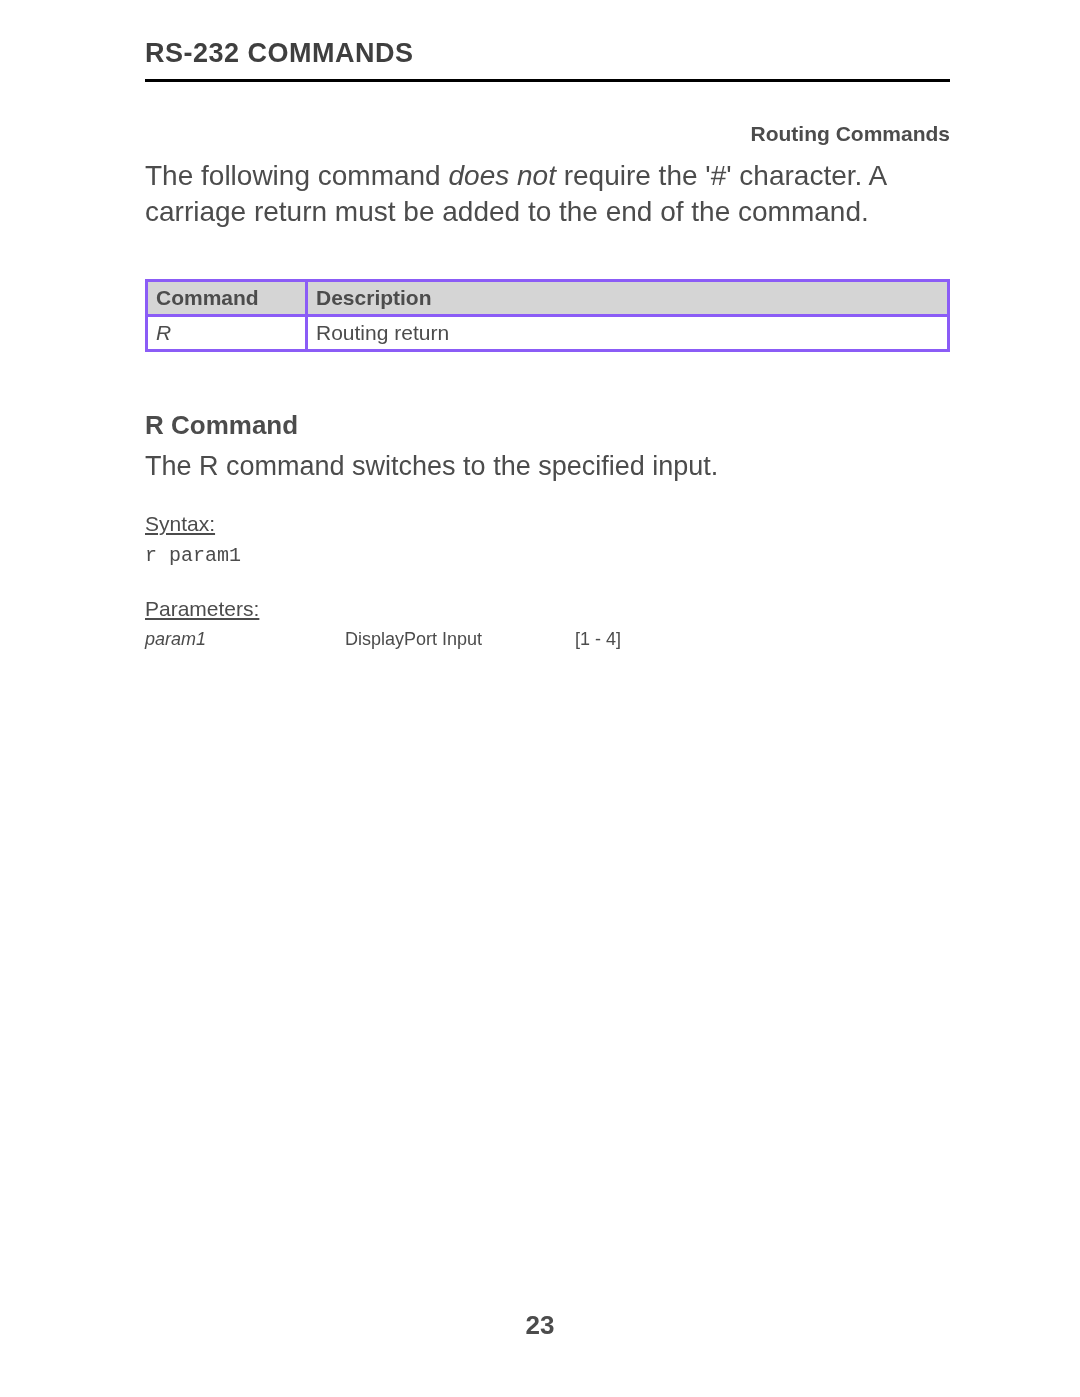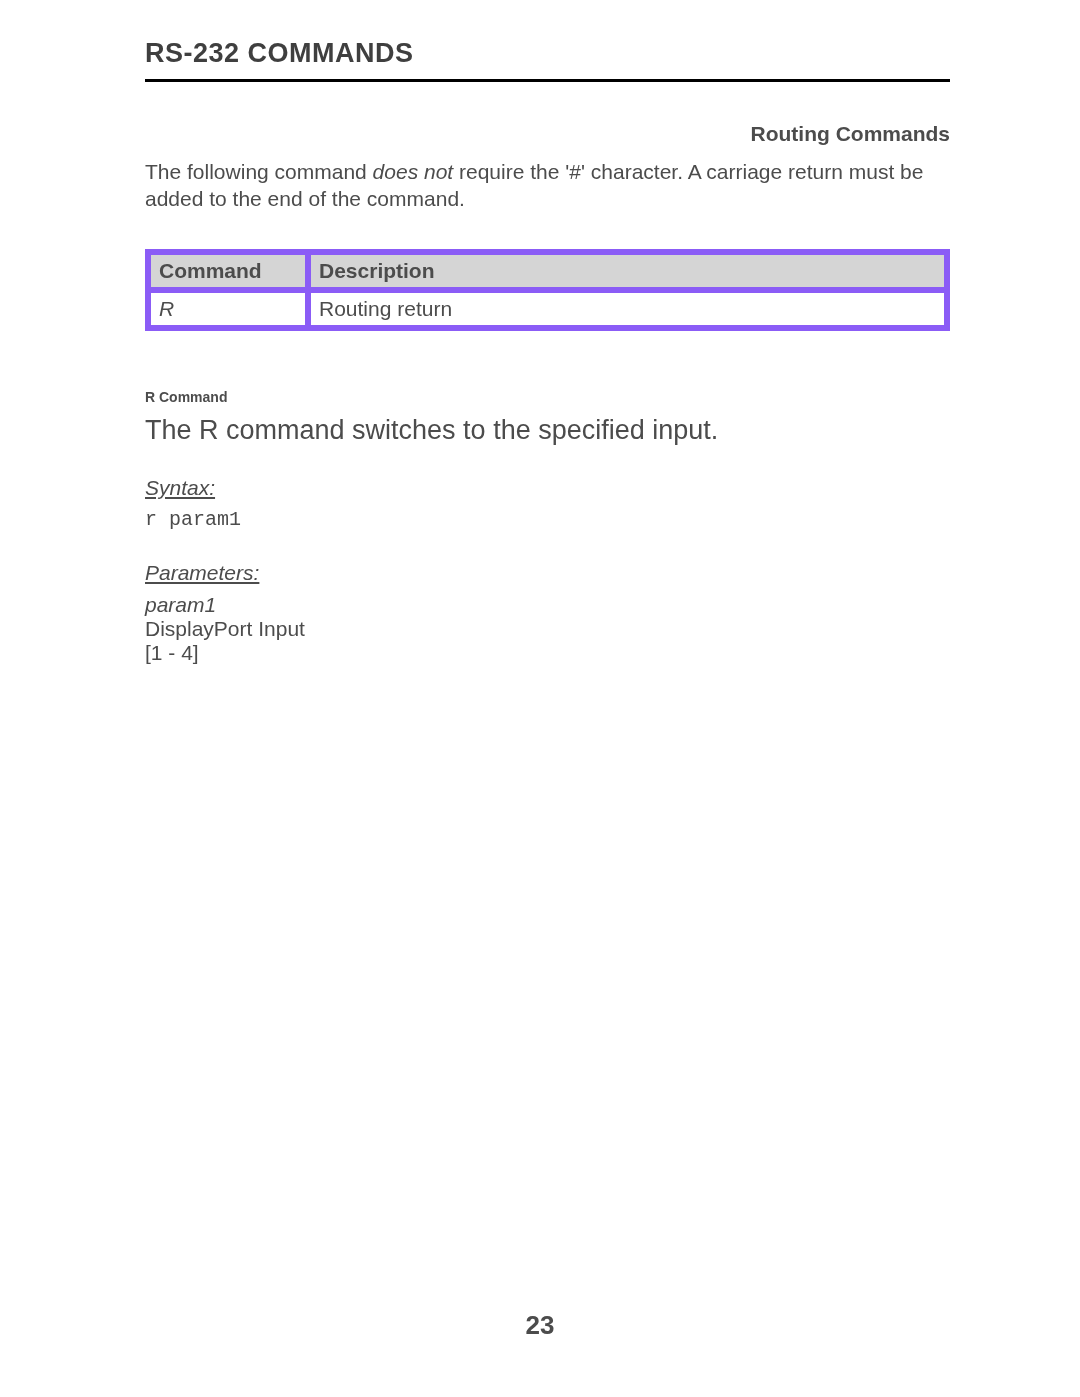--- a/index.html
+++ b/index.html
@@ -27,85 +27,83 @@
       color: #3f3f3f;
     }
     .section-heading {
       text-align: right;
       font-size: 21px;
       font-weight: bold;
       color: #4c4c4c;
       margin-bottom: 12px;
     }
     .intro-text {
-      font-size: 21px;
+      font-size: 28px;
       line-height: 1.3;
       color: #4c4c4c;
-      margin-bottom: 36px;
+      margin-bottom: 48px;
     }
     .italic {
       font-style: italic;
     }
     table.cmd-table {
       width: 100%;
       border-collapse: collapse;
       margin-bottom: 58px;
       font-size: 21px;
     }
     table.cmd-table th, table.cmd-table td {
-      border: 6px solid #8b5cf6;
+      border: 3px solid #8b5cf6;
       padding: 4px 8px;
       text-align: left;
       vertical-align: top;
     }
     table.cmd-table th {
       background: #d5d5d5;
       font-weight: bold;
       color: #4c4c4c;
     }
     table.cmd-table th:first-child, table.cmd-table td:first-child {
       width: 160px;
     }
     table.cmd-table td {
       color: #4c4c4c;
     }
     table.cmd-table td:first-child {
       font-style: italic;
     }
     .sub-heading {
-      font-size: 14px;
+      font-size: 26px;
       font-weight: bold;
       color: #4c4c4c;
       margin-bottom: 10px;
     }
     .body-text {
       font-size: 27px;
       color: #4c4c4c;
       margin-bottom: 30px;
     }
     .label-underline {
       font-size: 21px;
-      font-style: italic;
       text-decoration: underline;
       color: #4c4c4c;
       margin-bottom: 8px;
       display: block;
     }
     .code-text {
       font-family: "Courier New", Courier, monospace;
       font-size: 20px;
       color: #4c4c4c;
       margin-bottom: 30px;
       display: block;
     }
     .param-row {
       display: flex;
-      font-size: 21px;
+      font-size: 18px;
       color: #4c4c4c;
-      flex-direction: column;
     }
     .param-name {
       width: 200px;
       font-style: italic;
     }
     .param-desc {
       width: 230px;
     }
     .param-range {
     }

